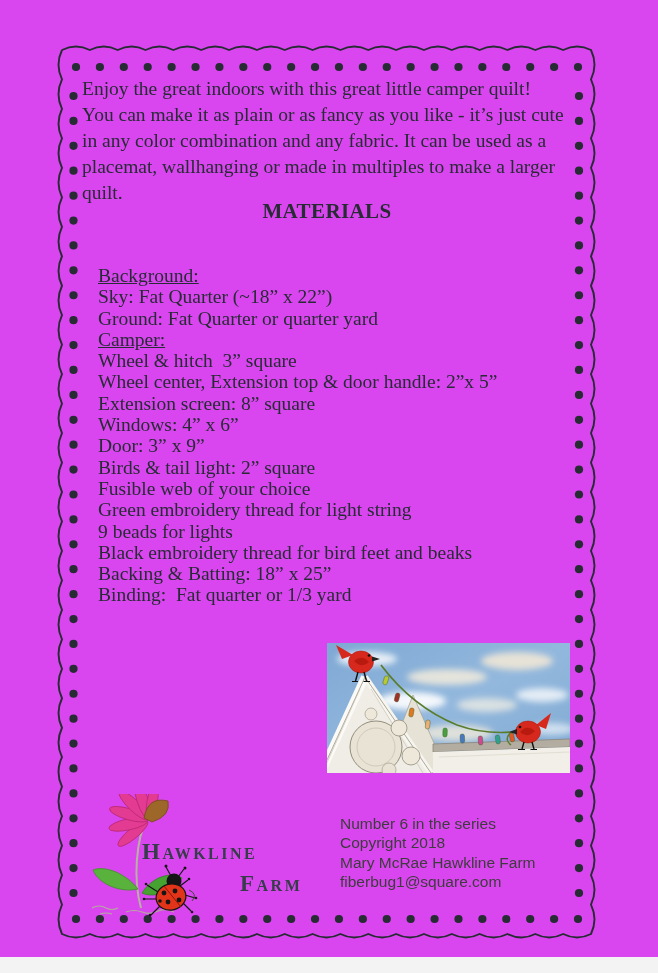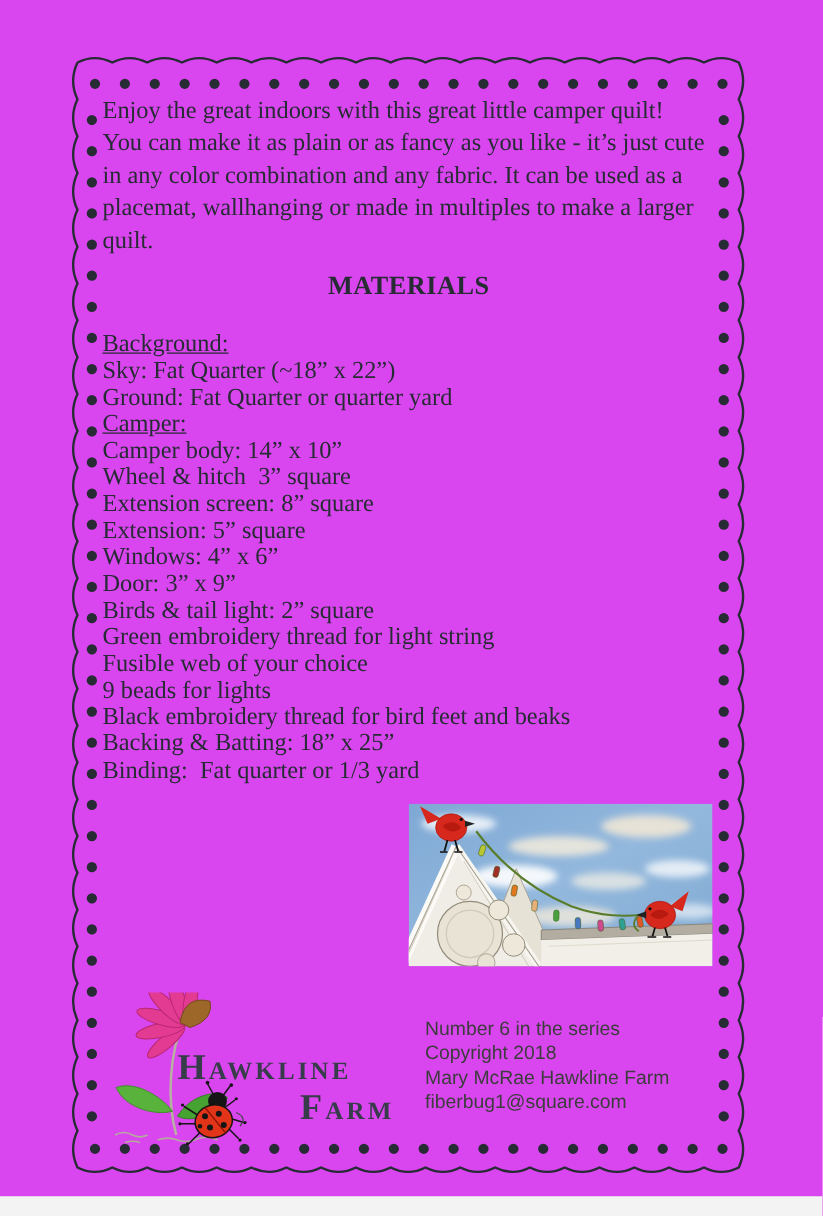--- a/index.html
+++ b/index.html
@@ -11,34 +11,34 @@
   .page{
     position:relative;width:658px;height:973px;background:#d946ef;overflow:hidden;
     font-family:"Liberation Serif",serif;color:var(--ink);padding-left:29px;
   }
   #border-svg{position:absolute;left:0;top:0;width:658px;height:973px;pointer-events:none;}
   .intro{
     position:absolute;left:82px;top:76px;width:506px;
     font-size:19.5px;line-height:26px;white-space:pre-line;letter-spacing:0px;
   }
   .materials-title{
-    position:absolute;left:62px;top:216px;width:530px;text-align:center;
+    position:absolute;left:62px;top:199px;width:530px;text-align:center;
     font-weight:bold;font-size:21px;letter-spacing:0.4px;
   }
   .materials{
     position:absolute;left:82px;top:265px;margin:0;padding:0;list-style:none;
     font-size:19.5px;line-height:21.3px;
   }
-  .materials li{white-space:pre;}
+  .materials li{white-space:pre;margin-left:16px;}
   .materials li.u{text-decoration:underline;}
   .photo{position:absolute;left:327px;top:643px;width:243px;height:130px;}
   .logo-flower{position:absolute;left:86px;top:794px;width:128px;height:124px;}
   .logo-line1,.logo-line2{
     position:absolute;font-family:"Liberation Serif",serif;font-weight:bold;
-    font-variant:small-caps;color:var(--logo);letter-spacing:2.5px;font-size:29px;line-height:1;
+    font-variant:small-caps;color:var(--logo);letter-spacing:2.5px;font-size:23px;line-height:1;
   }
   .logo-line1{left:142px;top:840px;}
   .logo-line2{left:203px;top:872px;margin-left:37px;}
   .contact{
     position:absolute;left:340px;top:814px;width:245px;
     font-family:"Liberation Sans",sans-serif;font-size:15.5px;line-height:19.3px;color:var(--contact);
   }
   .page-edge{position:absolute;left:0;top:957px;width:658px;height:16px;background:#f3f3f4;}
 </style>
 </head>
@@ -168,29 +168,28 @@
 placemat, wallhanging or made in multiples to make a larger
 quilt.</div>
 
   <div class="materials-title">MATERIALS</div>
 
   <ul class="materials">
     <li class="u">Background:</li>
     <li>Sky: Fat Quarter (~18” x 22”)</li>
     <li>Ground: Fat Quarter or quarter yard</li>
     <li class="u">Camper:</li>
-    <li>Camper body: 14” x 10”</li>
     <li>Wheel &amp; hitch  3” square</li>
+    <li>Wheel center, Extension top &amp; door handle: 2”x 5”</li>
     <li>Extension screen: 8” square</li>
-    <li>Extension: 5” square</li>
     <li>Windows: 4” x 6”</li>
     <li>Door: 3” x 9”</li>
     <li>Birds &amp; tail light: 2” square</li>
+    <li>Fusible web of your choice</li>
     <li>Green embroidery thread for light string</li>
-    <li>Fusible web of your choice</li>
     <li>9 beads for lights</li>
     <li>Black embroidery thread for bird feet and beaks</li>
     <li>Backing &amp; Batting: 18” x 25”</li>
     <li>Binding:  Fat quarter or 1/3 yard</li>
   </ul>
 
   <svg class="photo" viewBox="0 0 243 130" preserveAspectRatio="none" xmlns="http://www.w3.org/2000/svg">
     <defs>
       <linearGradient id="skyg" x1="0" y1="0" x2="1" y2="1">
         <stop offset="0" stop-color="#7ea8d4"></stop>

